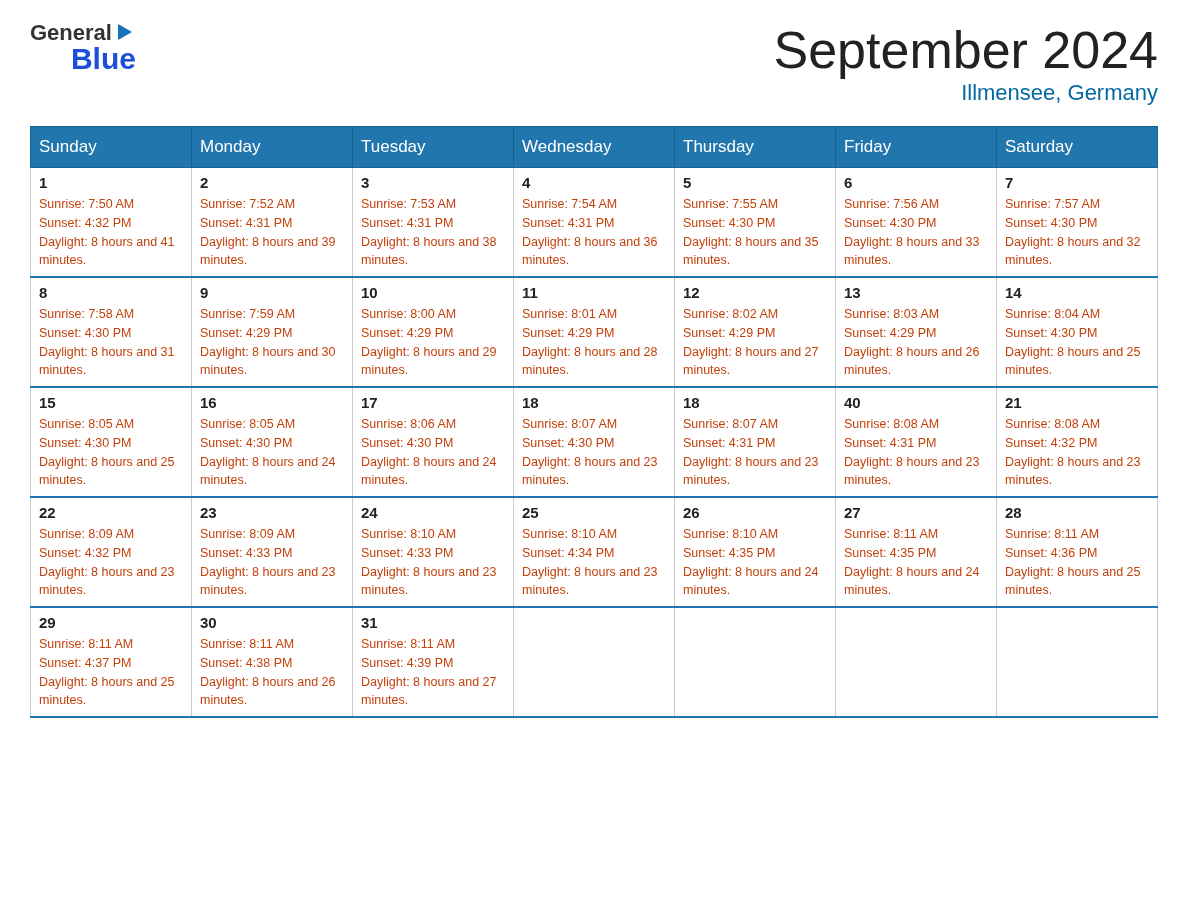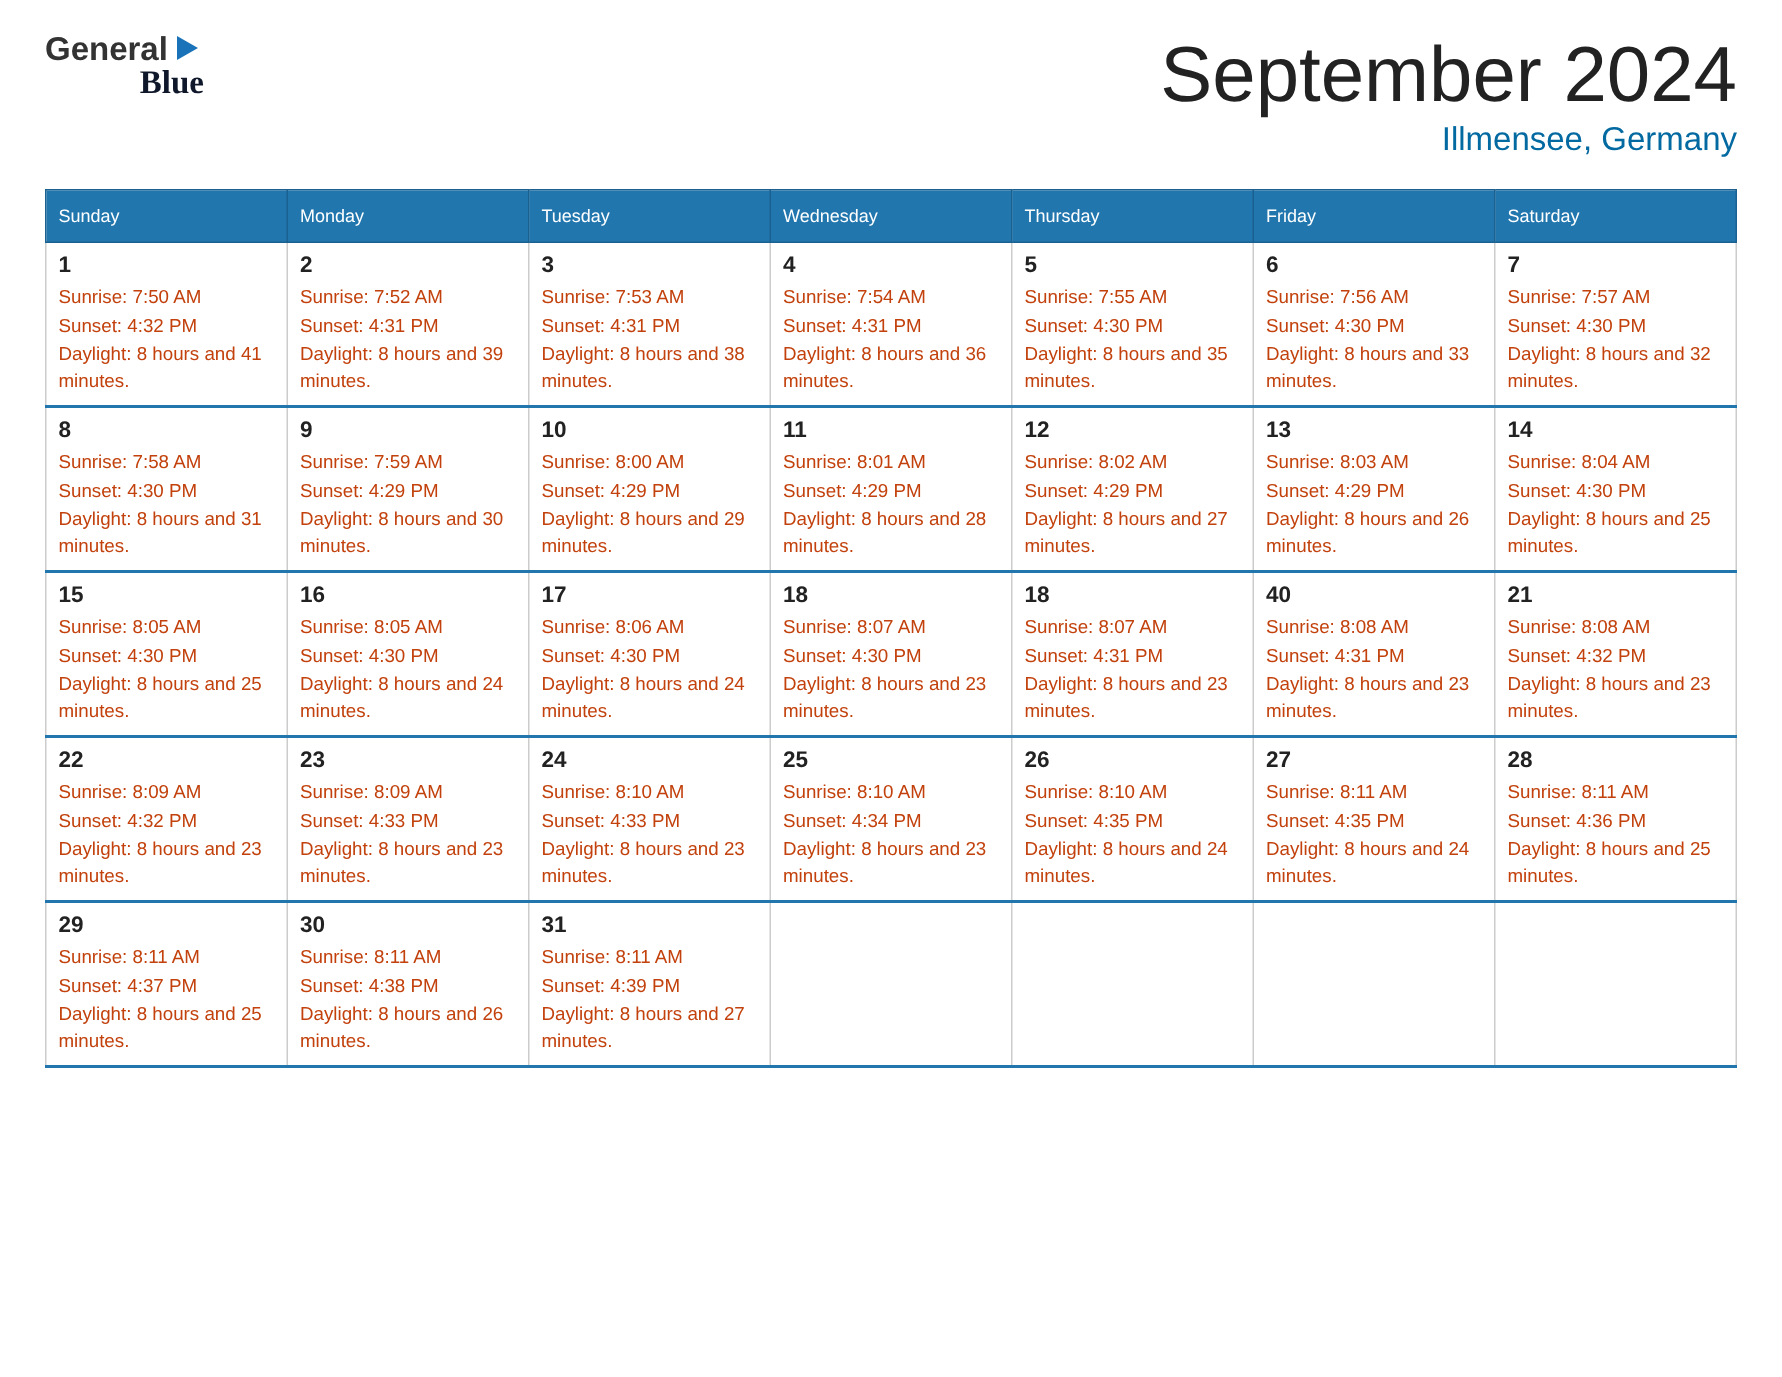--- a/index.html
+++ b/index.html
@@ -20,25 +20,24 @@
       display: flex;
       flex-direction: column;
       align-items: flex-end;
     }
     .logo-text {
       font-size: 22px;
       font-weight: bold;
       color: #333;
     }
     .logo-line2 {
-      color: #0f172a;
-      font-size: 22px;
+      color: #1d4ed8;
+      font-size: 30px;
       font-weight: bold;
       margin-top: -4px;
-      font-family: Liberation Serif, serif;
     }
     .title-block {
       text-align: right;
     }
     .month-title {
       font-size: 52px;
       font-weight: normal;
       color: #222;
     }
     .location {
@@ -48,21 +47,21 @@
     table {
       width: 100%;
       border-collapse: collapse;
       font-size: 13px;
     }
     thead tr th {
       background-color: #2176ae;
       color: #fff;
       padding: 10px 8px;
       text-align: left;
-      font-size: 12px;
+      font-size: 17px;
       font-weight: normal;
       border: 1px solid #1a6090;
     }
     tbody tr td {
       border: 1px solid #ccc;
       padding: 6px 8px;
       vertical-align: top;
       width: 14.28%;
       min-height: 90px;
     }

